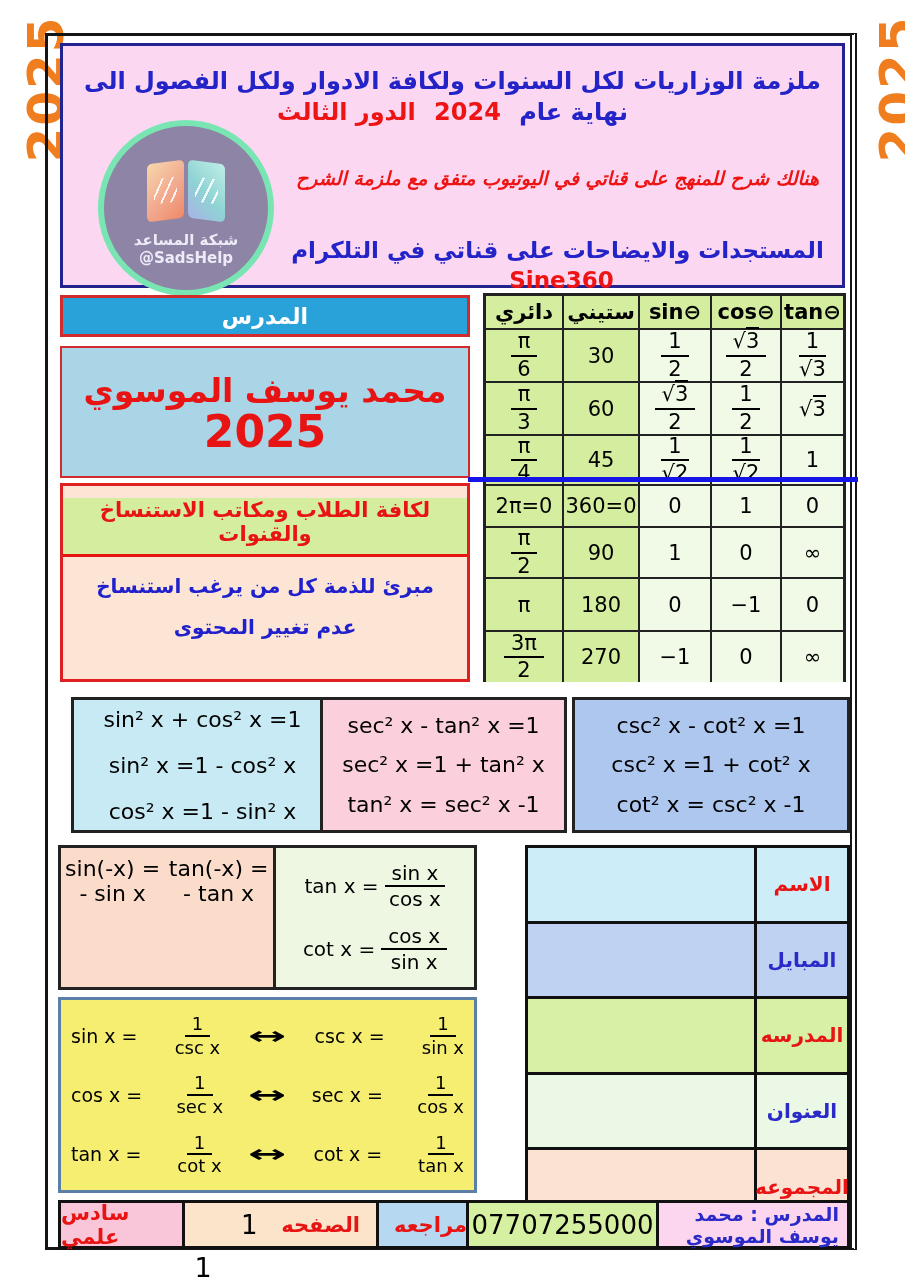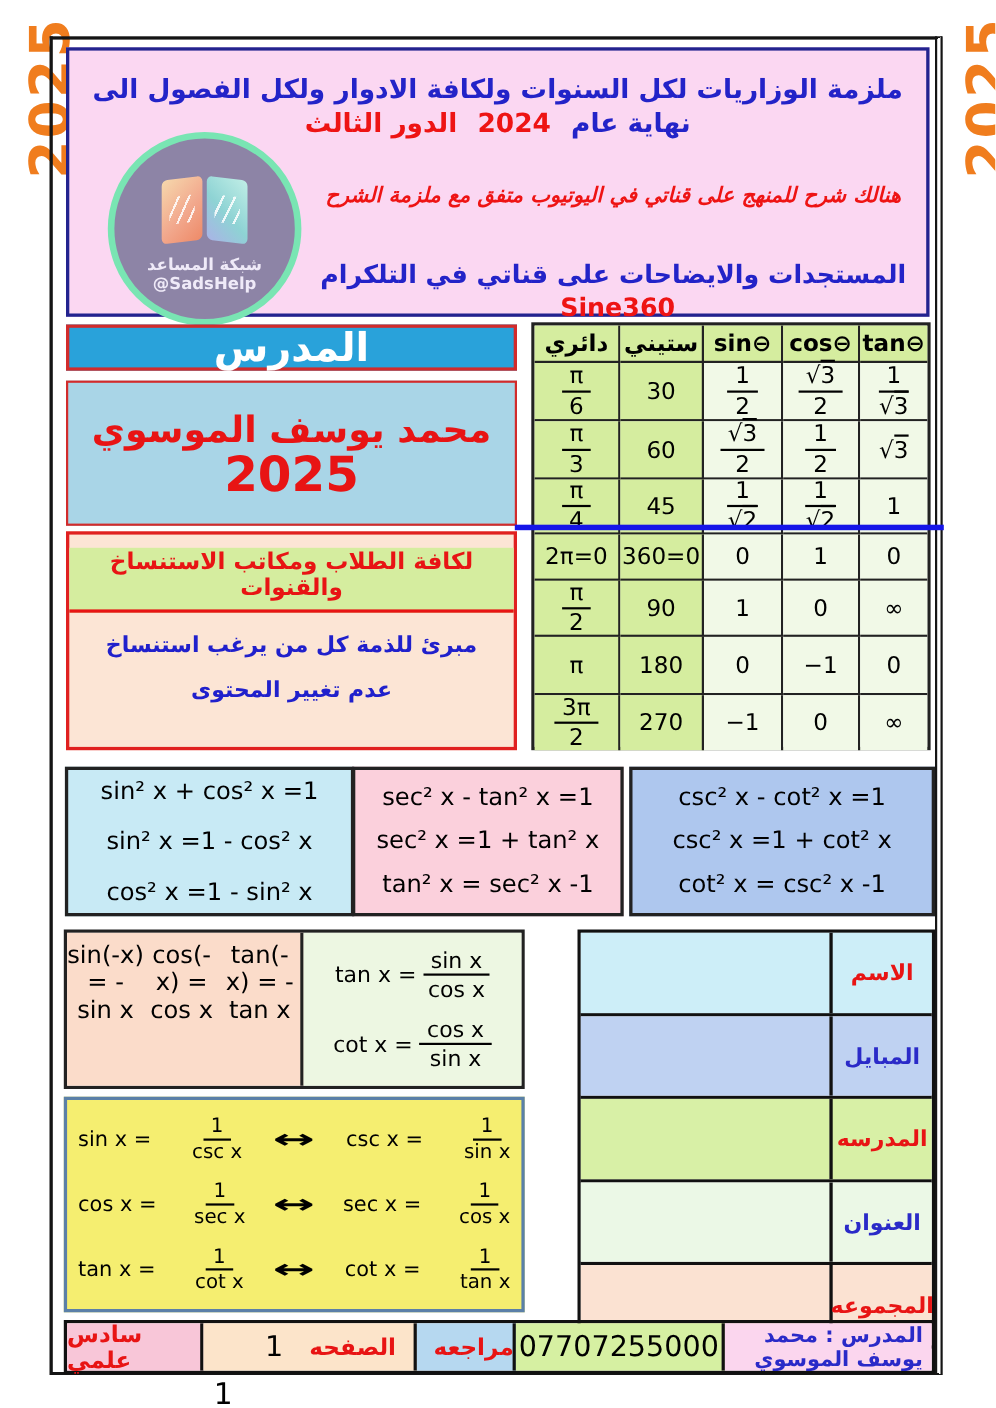--- a/index.html
+++ b/index.html
@@ -33,21 +33,21 @@
          transform:skewY(-7deg);}
   .pageR{right:1px;background:linear-gradient(225deg,#c0eee6 0%,#8ed3d4 55%,#aab3e6 100%);
          transform:skewY(7deg);}
   .plines{position:absolute;left:18%;top:28%;right:18%;bottom:30%;
           background:repeating-linear-gradient(115deg,rgba(255,255,255,0) 0 7px,rgba(255,255,255,.85) 7px 9px);}
   .logo-cap{position:absolute;bottom:22px;width:100%;text-align:center;color:#efeaf8;
             font-size:15px;font-weight:bold;line-height:1.25;}
 
   
   .t-title{left:60px;top:295px;width:410px;height:42px;background:#29a2da;border:3px solid #d22b2b;
-           color:#fff;font-size:36px;font-weight:bold;display:flex;align-items:center;justify-content:center;}
+           color:#fff;font-size:22px;font-weight:bold;display:flex;align-items:center;justify-content:center;}
   .t-name{left:60px;top:346px;width:410px;height:132px;background:#a9d5e7;border:2px solid #d22b2b;
           display:flex;flex-direction:column;align-items:center;justify-content:center;color:#e81414;}
   .t-name .nm{font-size:33px;font-weight:bold;}
   .t-name .yr{font-size:44px;font-weight:bold;line-height:1;}
   .notice{left:60px;top:483px;width:410px;height:199px;background:#fce5d5;border:3px solid #e02020;
           text-align:center;}
   .notice .head{display:inline-block;margin-top:12px;color:#e81414;font-size:21px;font-weight:bold;
                 border-bottom:3px solid #e81414;padding:0 4px 8px 4px;direction:rtl;}
   .notice .bl{color:#2020cc;font-size:20px;font-weight:bold;margin-top:17px;direction:rtl;}
 
@@ -69,21 +69,21 @@
 
   
   .frac{display:inline-flex;flex-direction:column;align-items:center;vertical-align:middle;}
   .frac .num{border-bottom:2px solid #000;padding:0 7px 1px 7px;line-height:1.1;}
   .frac .den{padding-top:1px;line-height:1.1;}
   .rad{border-top:2px solid #000;}
 
   
   .idbox{top:697px;height:136px;border:3px solid #222;display:flex;flex-direction:column;
          justify-content:space-around;text-align:center;font-size:22px;color:#000;padding:6px 0;}
-  .id1{left:59px;width:263px;background:#c8eaf5;gap:20px;}
+  .id1{left:71px;width:263px;background:#c8eaf5;gap:20px;}
   .id2{left:320px;width:247px;background:#fbd0dc;}
   .id3{left:572px;width:278px;background:#aec7ee;}
 
   
   .parity{left:58px;top:845px;width:419px;height:145px;border:3px solid #222;display:flex;background:#fff;}
   .par-l{width:212px;background:#fbdcca;border-right:3px solid #222;display:flex;flex-direction:row;
          justify-content:space-between;text-align:center;font-size:22px;padding:8px 0;}
   .par-r{flex:1;background:#edf7e2;display:flex;flex-direction:column;justify-content:space-around;
          align-items:center;font-size:20px;padding:6px 0;}
   .q-row{display:flex;align-items:center;gap:6px;}
@@ -347,21 +347,20 @@
   </div>
   <div class="abs idbox id3">
     <div>csc² x - cot² x =1</div>
     <div>csc² x =1 + cot² x</div>
     <div>cot² x = csc² x -1</div>
   </div>
 
   <div class="abs parity">
     <div class="par-l">
       <div>sin(-x) = - sin x</div>
-      <div>cos(-x) =  cos x</div>
       <div>tan(-x) = - tan x</div>
     </div>
     <div class="par-r">
       <div class="q-row">
         <span>tan x =</span>
         <span class="frac">
             <span class="num">sin x</span>
             <span class="den">cos x</span>
           </span>
       </div>

